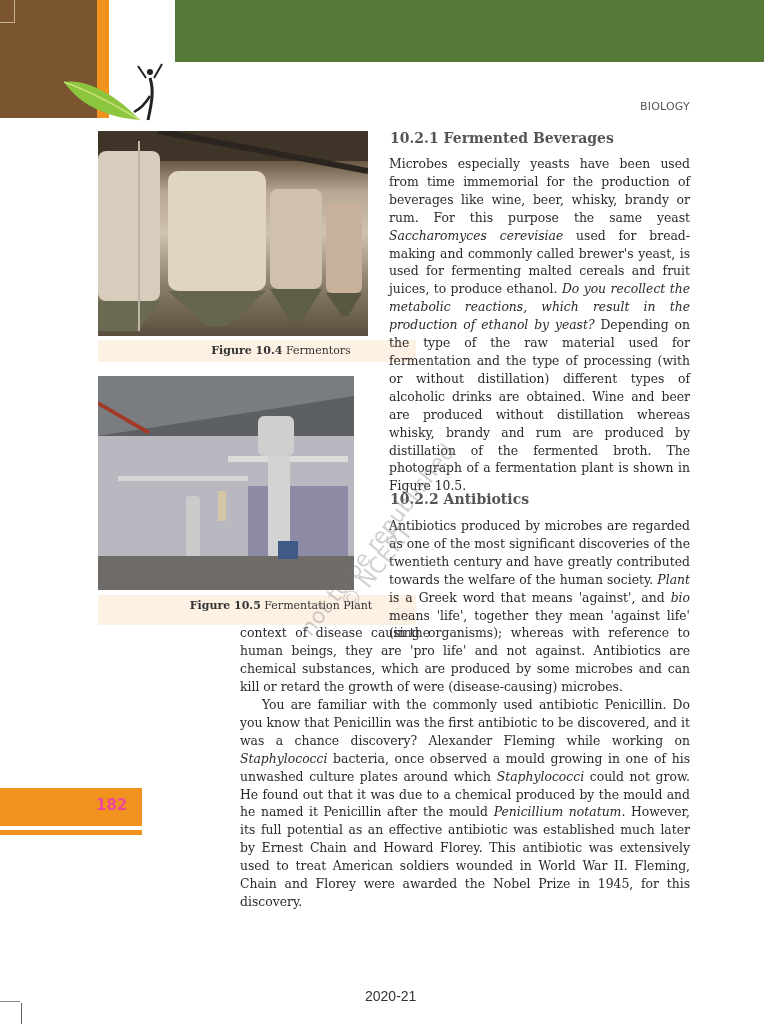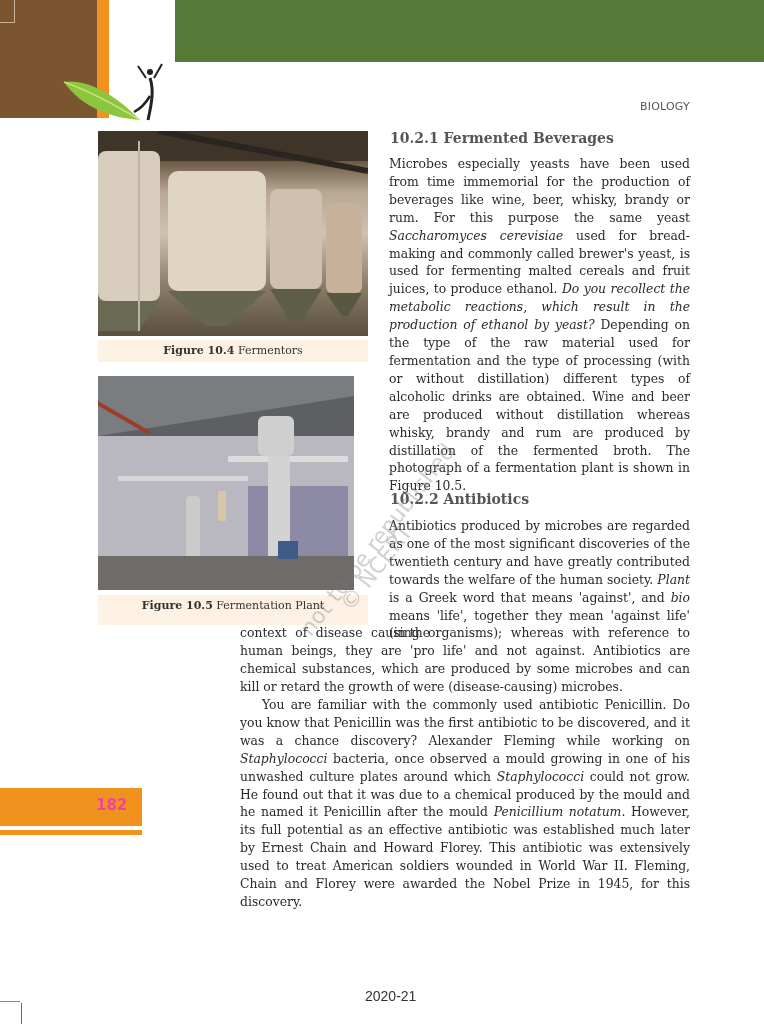--- a/index.html
+++ b/index.html
@@ -13,21 +13,21 @@
   .green-band { position:absolute; left:175px; top:0; width:589px; height:62px; background:#557a38; }
   .leaf { position:absolute; left:62px; top:78px; width:80px; height:44px; }
   .figure-logo { position:absolute; left:128px; top:62px; width:40px; height:60px; }
   .subject-label { position:absolute; left:640px; top:100px; font-family:"DejaVu Sans", sans-serif; font-size:11px; color:#555; letter-spacing:0.2px;text-align:center; }
 
   
   .photo { position:absolute; overflow:hidden; }
   .photo1 { left:98px; top:131px; width:270px; height:205px; background:linear-gradient(180deg,#4a4033 0%,#6b5a45 15%,#b8a894 30%,#cfc2b0 50%,#8a7d69 75%,#5a4e3e 100%); }
   .photo2 { left:98px; top:376px; width:256px; height:214px; background:linear-gradient(180deg,#6e7072 0%,#9ea0a2 30%,#c7c5c8 55%,#8f8e98 75%,#6a6766 100%); }
 
-  .caption { position:absolute; background:#fdf1e4; font-size:11px; color:#333; text-align:center; line-height:22px; }
+  .caption { position:absolute; background:#fdf1e4; font-size:11px; color:#333; text-align:center; line-height:22px;padding-left:48px; }
   .caption b { font-weight:bold; }
   .cap1 { left:98px; top:340px; width:270px; height:22px; }
   .cap2 { left:98px; top:595px; width:270px; height:30px; }
 
   
   .heading { position:absolute; font-weight:bold; font-size:14px; color:#555; }
   .h1 { left:390px; top:130px; }
   .h2 { left:390px; top:491px; }
   .para { position:absolute; font-size:12.4px; line-height:17.9px; text-align:justify; color:#2a2a2a; }
   .p1 { left:389px; top:155px; width:301px; }

